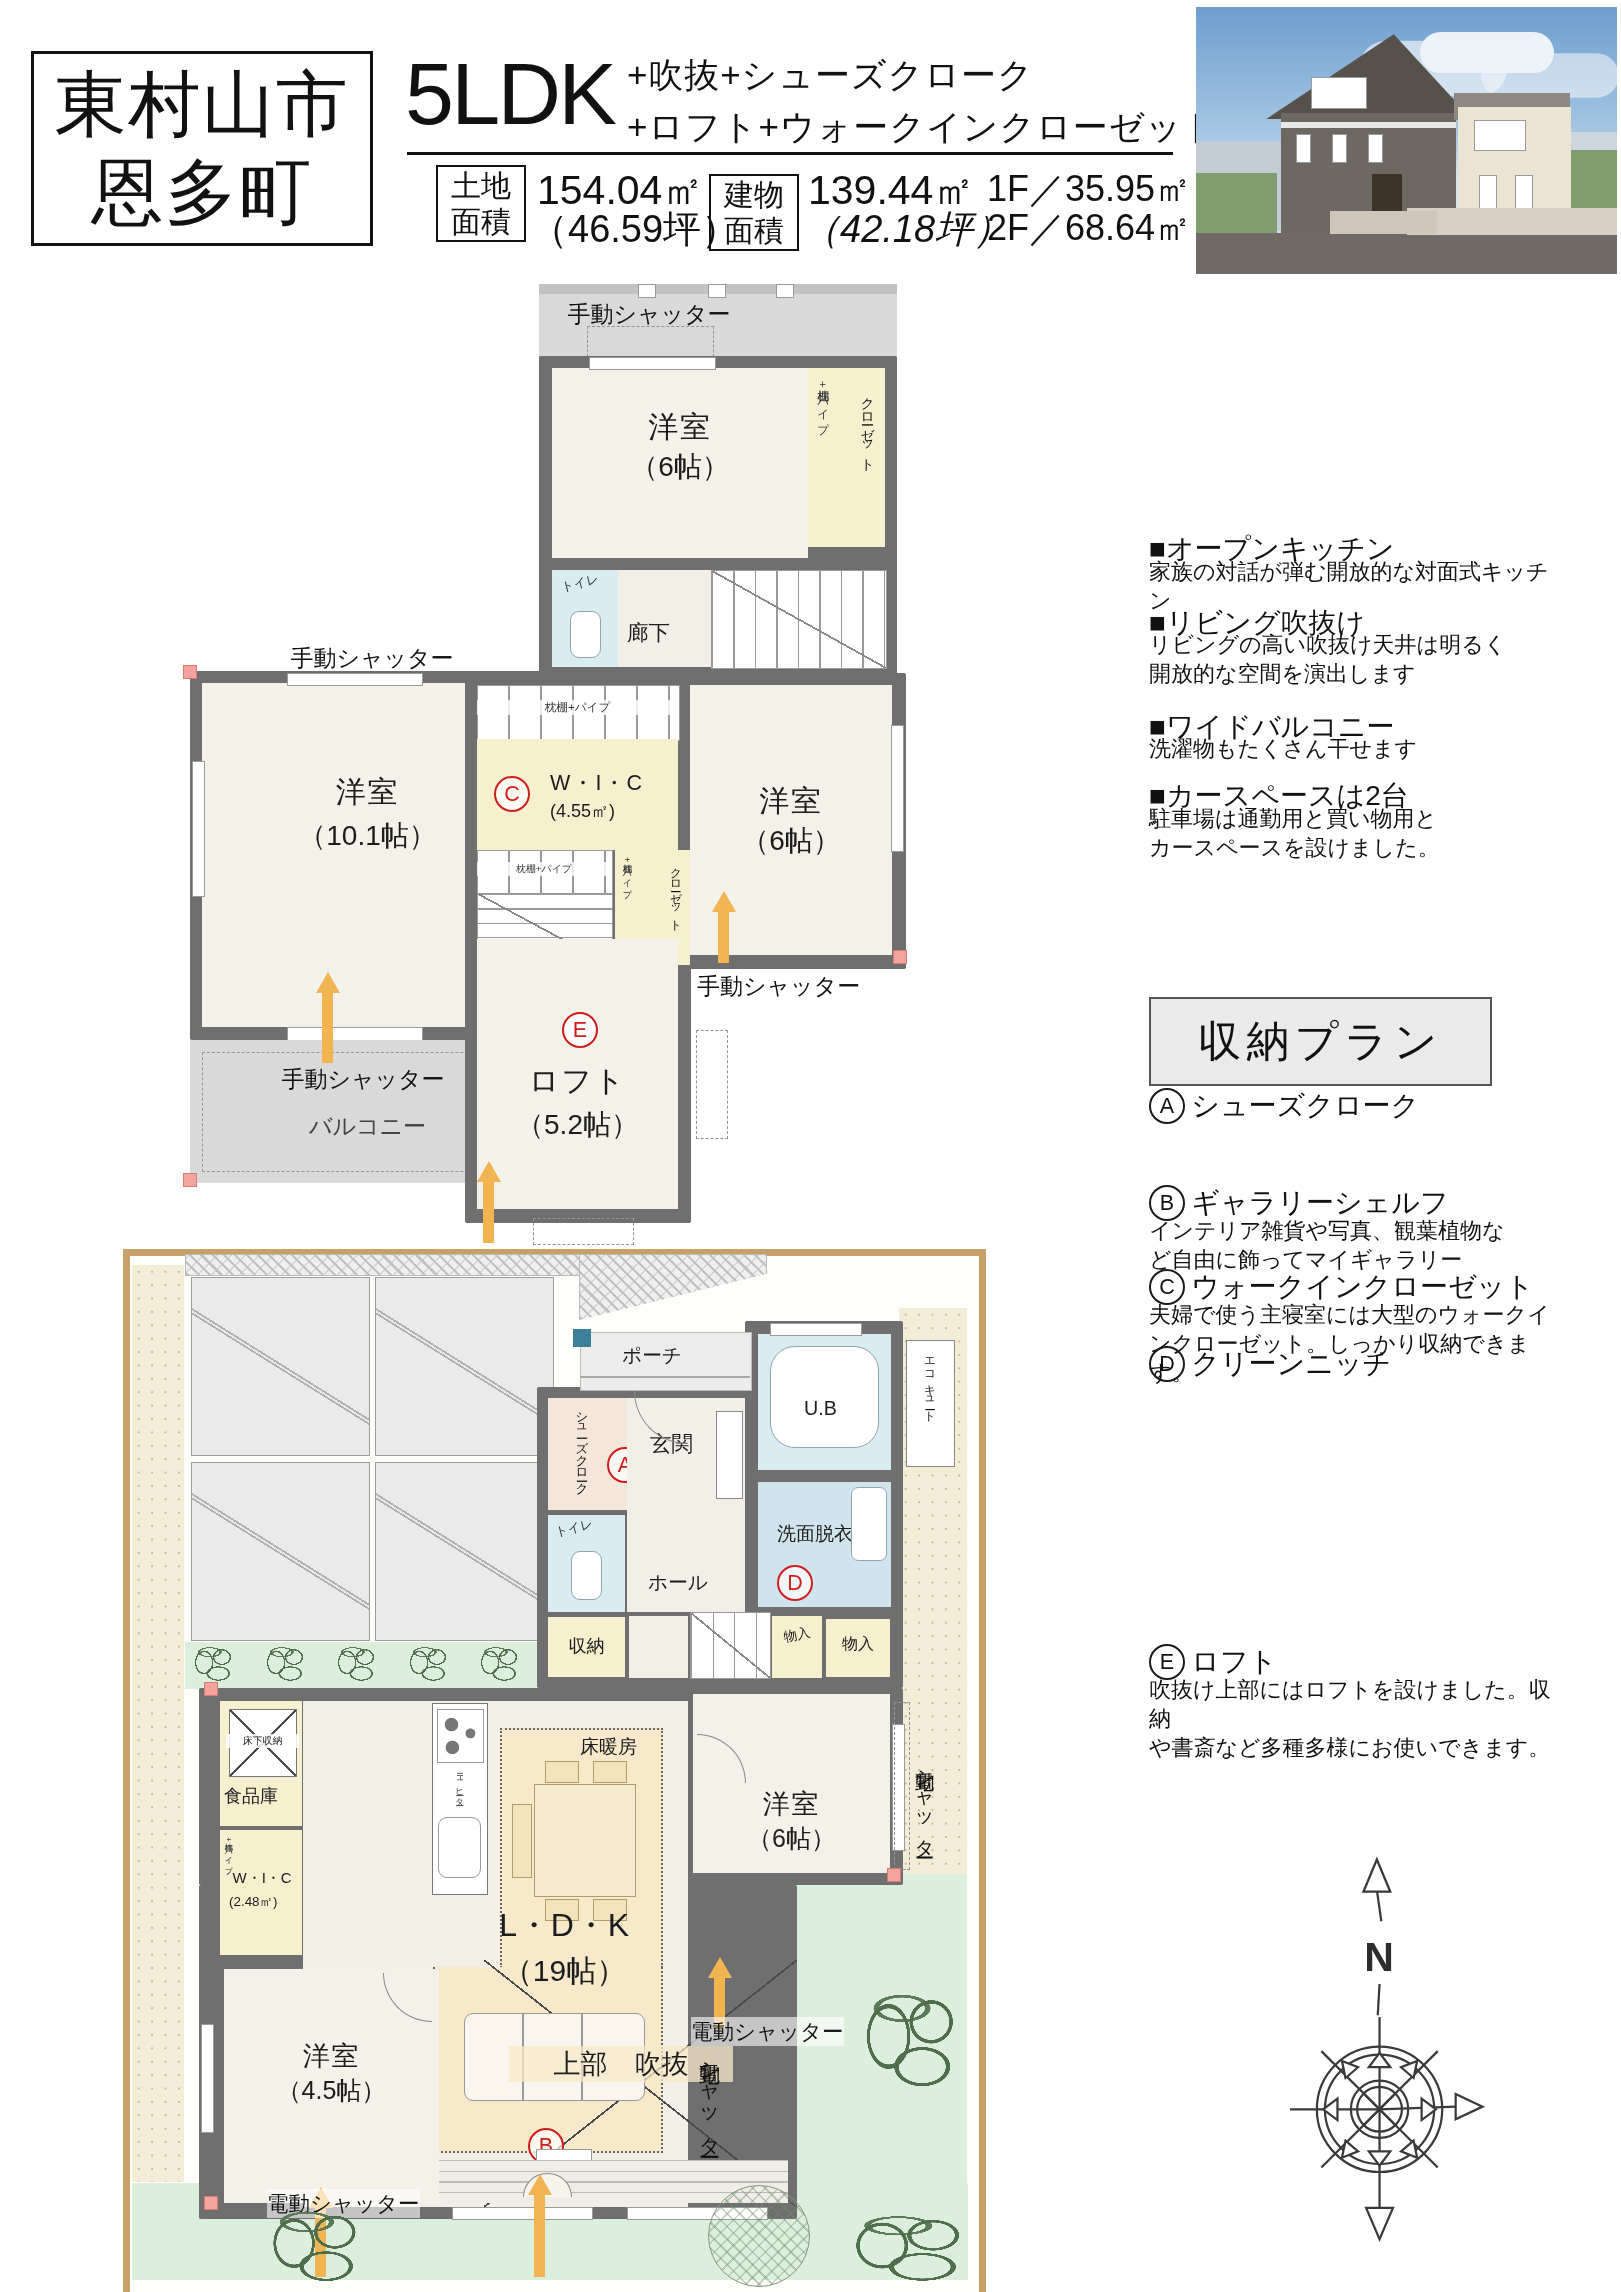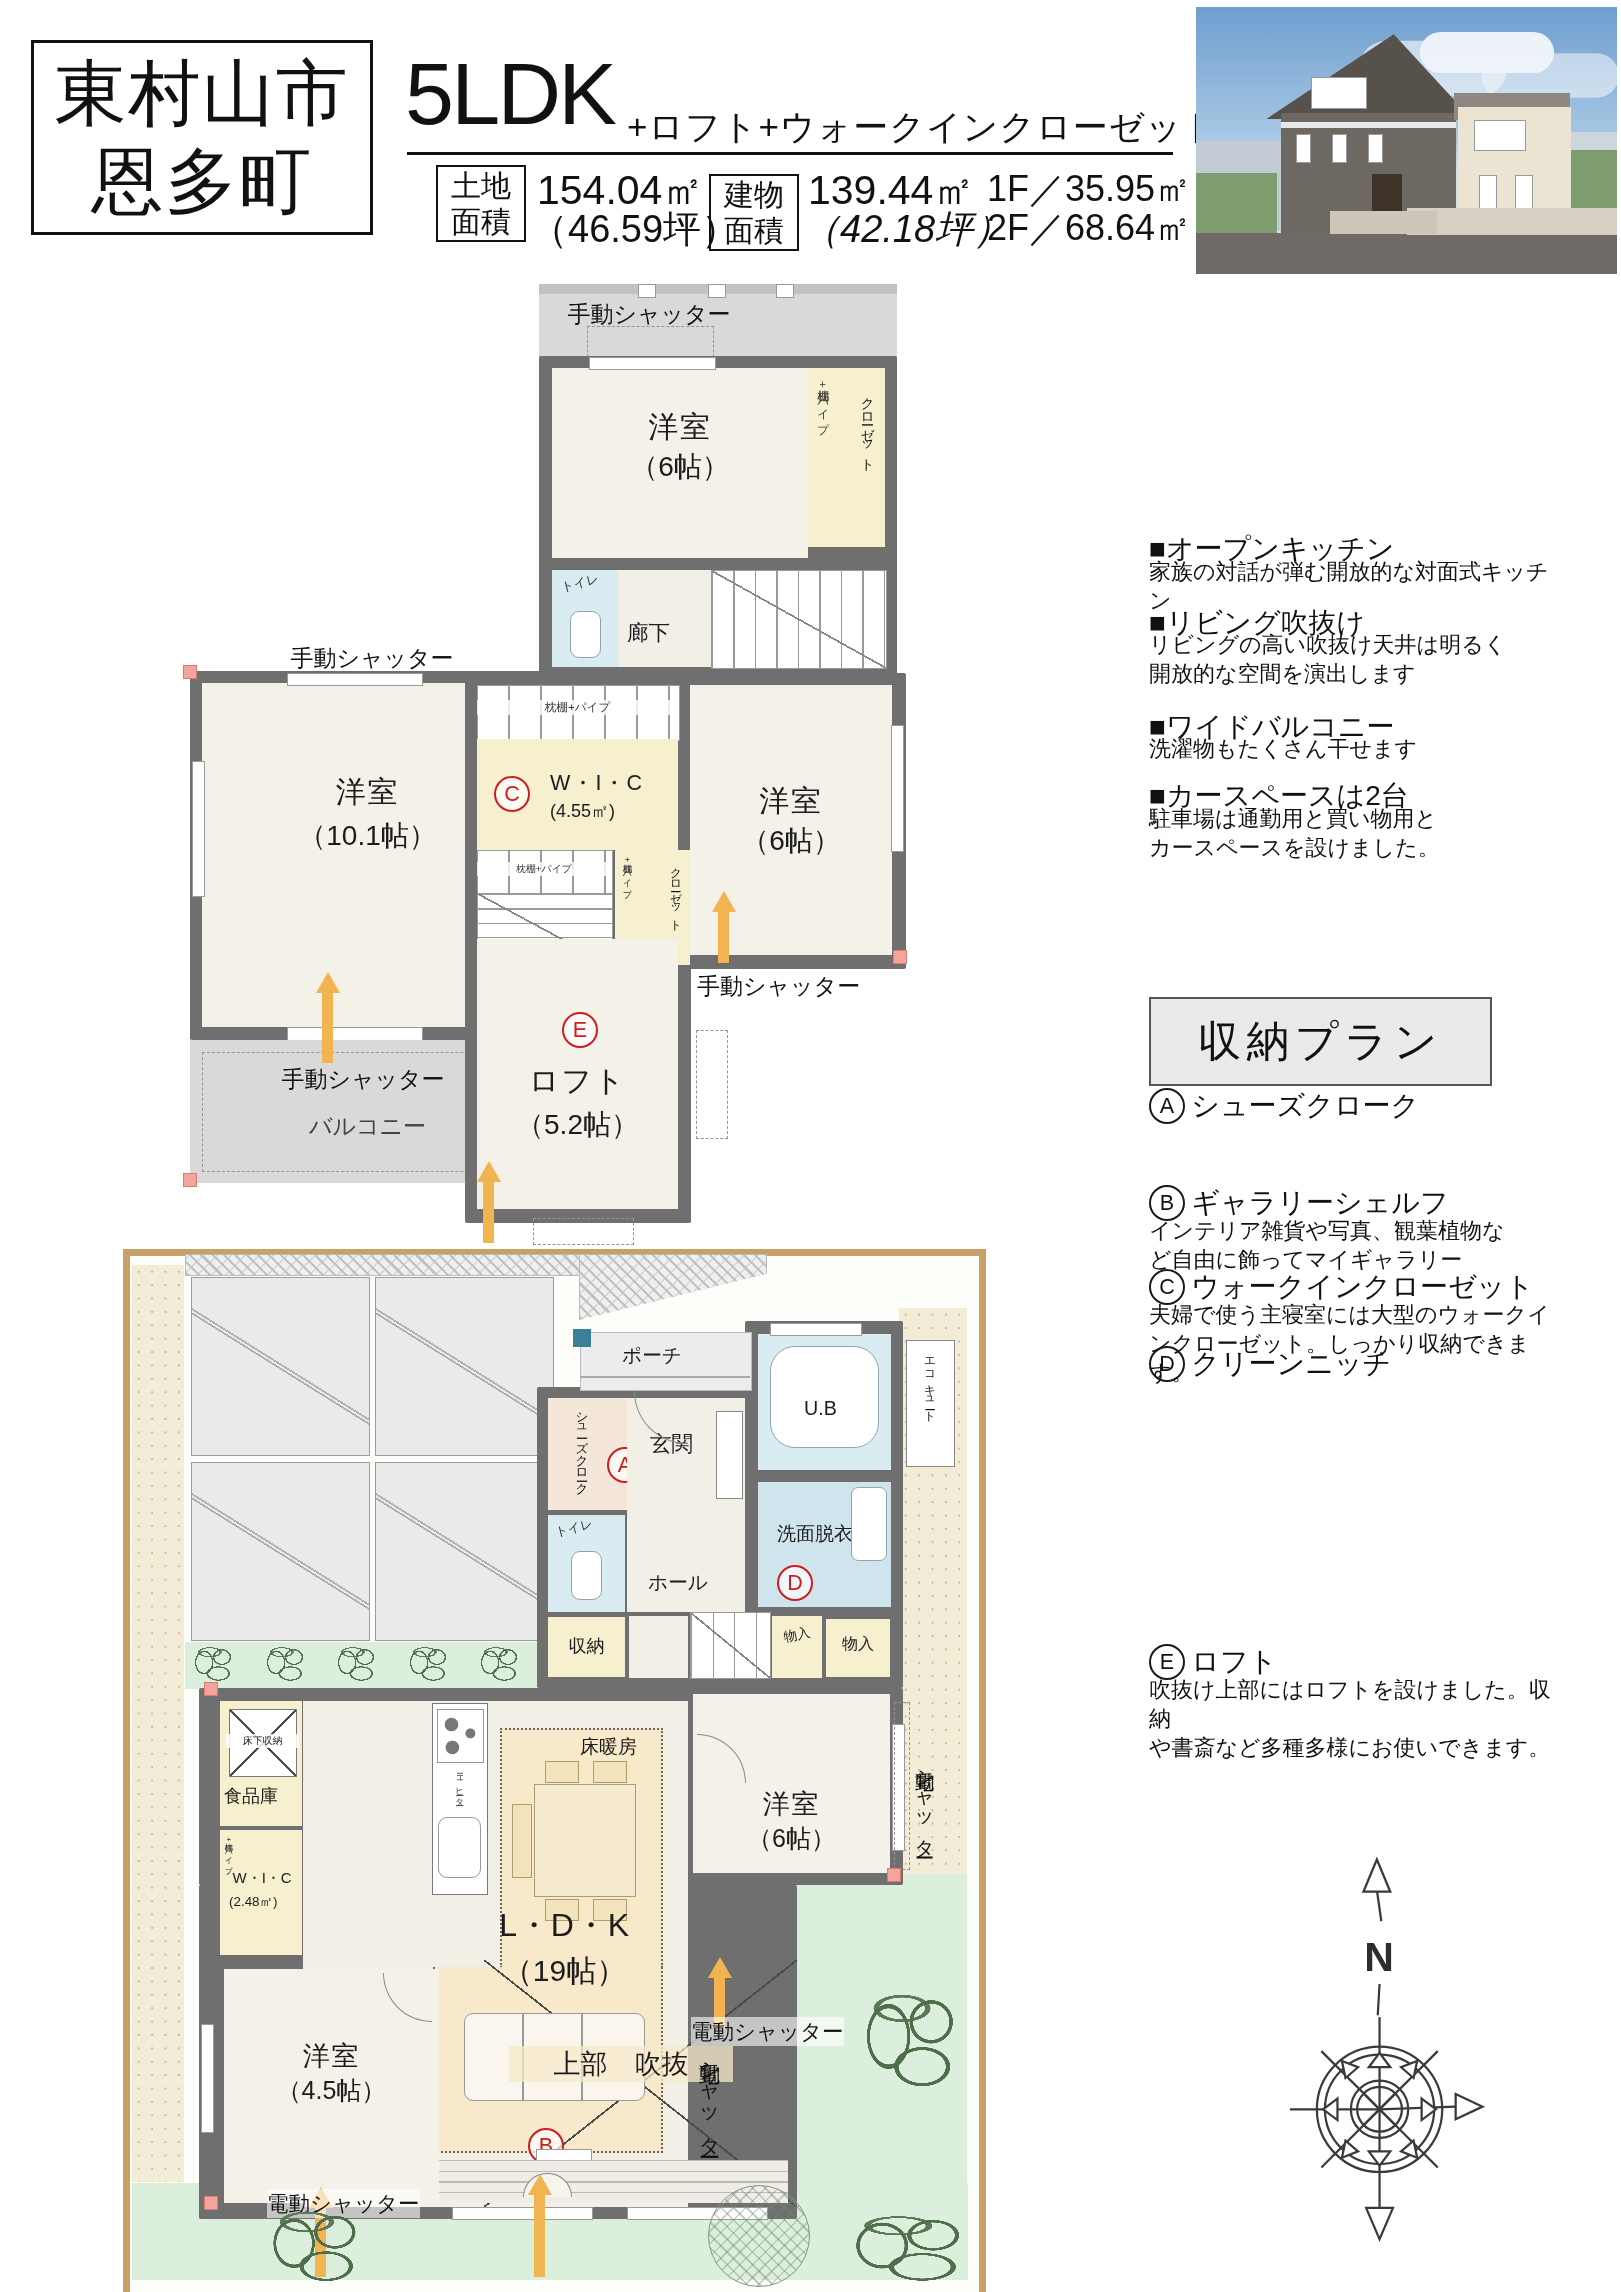--- a/index.html
+++ b/index.html
@@ -80,25 +80,26 @@
     background-image:repeating-linear-gradient(45deg,rgba(110,140,110,.4) 0 1.8px,transparent 1.8px 9px),
     repeating-linear-gradient(-45deg,rgba(110,140,110,.35) 0 1.8px,transparent 1.8px 9px);}
   .fixt{background:#fff;border:1.6px solid #8fa4ad;border-radius:9px;}
   .arc{border:1.4px solid #8a8a8a;}
 </style>
 </head>
 <body>
 
 <div class="sheet">
 
-  <div class="abs locbox" style="left:31px;top:40px;width:336px;height:189px;">
+  <div class="abs locbox" style="left:31px;top:51px;width:336px;height:189px;">
     <div>東村山市</div>
     <div>恩多町</div>
   </div>
   <div class="abs ldk" style="left:405px;top:43px;">5LDK</div>
+  <div class="abs feat" style="left:627px;top:52px;">+吹抜+シューズクローク</div>
   <div class="abs feat" style="left:627px;top:104px;">+ロフト+ウォークインクローゼット</div>
   <div class="abs rule" style="left:407px;top:152px;width:766px;height:2.7px;"></div>
 
   <div class="abs areabox" style="left:436px;top:165px;width:86px;height:73px;">
     <div>土地</div>
     <div>面積</div>
   </div>
   <div class="abs bignum" style="left:537px;top:163px;">154.04㎡</div>
   <div class="abs midnum" style="left:530px;top:204px;">（46.59坪）</div>
 

